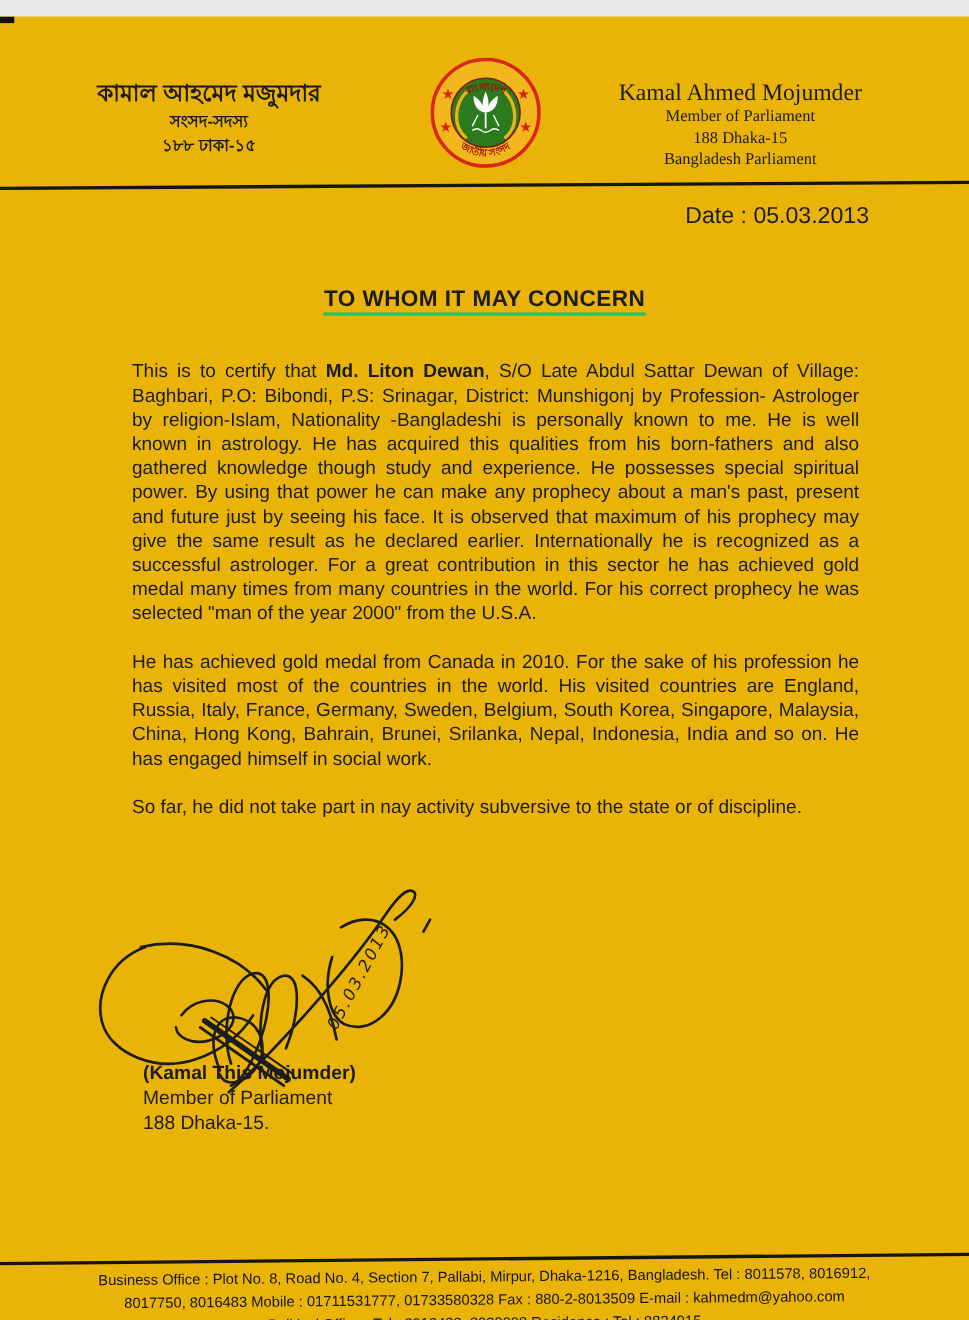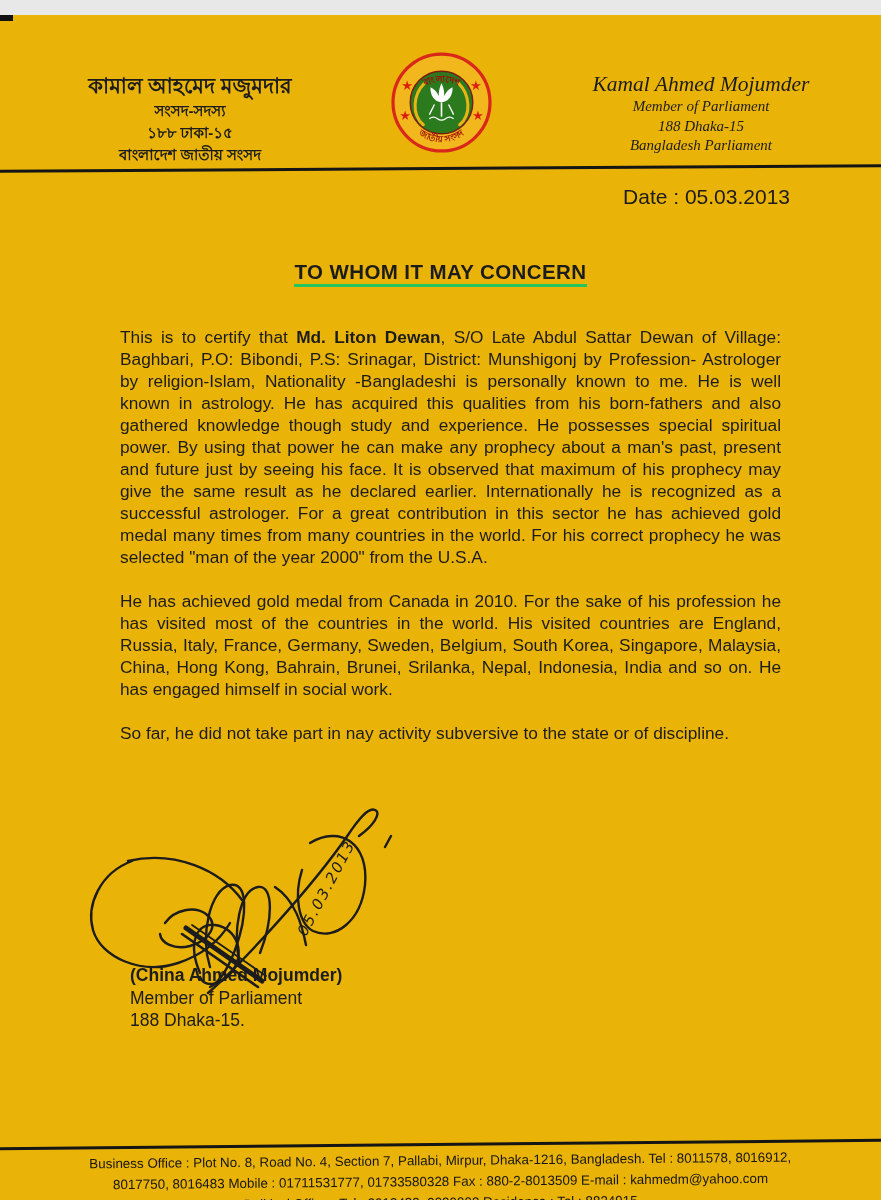--- a/index.html
+++ b/index.html
@@ -19,22 +19,22 @@
   }
   
   .header-left {
     position: absolute; top: 57px; left: 56px; width: 268px;
     text-align: center; font-weight: bold;
   }
   .hl-name { font-size: 21px; line-height: 28px; }
   .hl-sub  { font-size: 15px; line-height: 22px; }
   .emblem { position: absolute; top: 37px; left: 391px; width: 101px; height: 101px; }
   .header-right {
-    position: absolute; top: 56px; left: 566px; width: 270px;
-    text-align: center; font-family: "Liberation Serif", serif; font-style: italic;
+    position: absolute; top: 56px; left: 538px; width: 270px;
+    text-align: center; font-family: "Liberation Serif", serif;
   }
   .hr-name { font-size: 21.5px; line-height: 26px; }
   .hr-sub  { font-size: 15px; line-height: 19.5px; }
   .divider {
     position: absolute; top: 152px; left: -5px; width: 895px; height: 3px;
     background: #151515; transform: rotate(-0.35deg);
   }
   
   .date-line {
     position: absolute; top: 170px; left: 130px; width: 660px;
@@ -83,21 +83,20 @@
 <body>
 
 <div class="page">
 
   <div class="corner-mark"></div>
 
   <div class="header-left">
     <div class="hl-name">কামাল আহমেদ মজুমদার</div>
     <div class="hl-sub">সংসদ-সদস্য</div>
     <div class="hl-sub">১৮৮ ঢাকা-১৫</div>
-    <div class="hl-sub">বাংলাদেশ জাতীয় সংসদ</div>
   </div>
 
   <svg class="emblem" viewBox="0 0 100 100">
     <circle cx="50" cy="50" r="48" fill="#f2b71c"></circle>
     <circle cx="50" cy="50" r="48" fill="none" stroke="#d9271a" stroke-width="3.2"></circle>
     <circle cx="50" cy="50" r="31" fill="#2b7a1e" stroke="#7a1d10" stroke-width="1.4"></circle>
 
     <path d="M33,31 C22,42 20,62 32,72" fill="none" stroke="#e8b515" stroke-width="3" stroke-linecap="round"></path>
     <path d="M67,31 C78,42 80,62 68,72" fill="none" stroke="#e8b515" stroke-width="3" stroke-linecap="round"></path>
 
@@ -171,21 +170,21 @@
       <path d="M 230,48 C 260,30 289,48 285,90 C 281,126 255,146 233,136 C 218,128 214,100 222,75"></path>
 
       <path d="M 128,198 C 160,170 230,95 268,40 C 278,25 288,12 295,15 C 302,18 293,31 279,41"></path>
 
       <path d="M 305,52 L 311,41"></path>
     </g>
     <text class="hand-date" transform="translate(226,142) rotate(-62)">05.03.2013</text>
   </svg>
 
   <div class="signoff">
-    <div class="so-name">(China Ahmed Mojumder)</div>
+    <div class="so-name">(Kamal This Mojumder)</div>
     <div>Member of Parliament</div>
     <div>188 Dhaka-15.</div>
   </div>
 
   <div class="footer-divider"></div>
   <div class="footer">
     <div>Business Office : Plot No. 8, Road No. 4, Section 7, Pallabi, Mirpur, Dhaka-1216, Bangladesh. Tel : 8011578, 8016912,</div>
     <div>8017750, 8016483 Mobile : 01711531777, 01733580328 Fax : 880-2-8013509 E-mail : kahmedm@yahoo.com</div>
     <div>Political Office : Tel : 8018488, 8020008 Residence : Tel : 8824915</div>
   </div>

